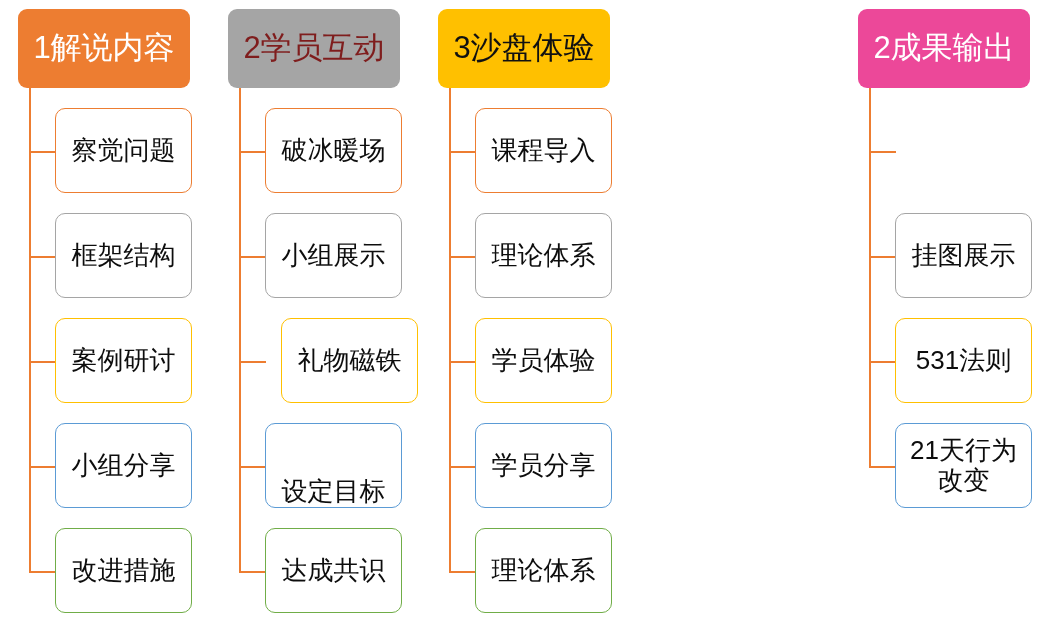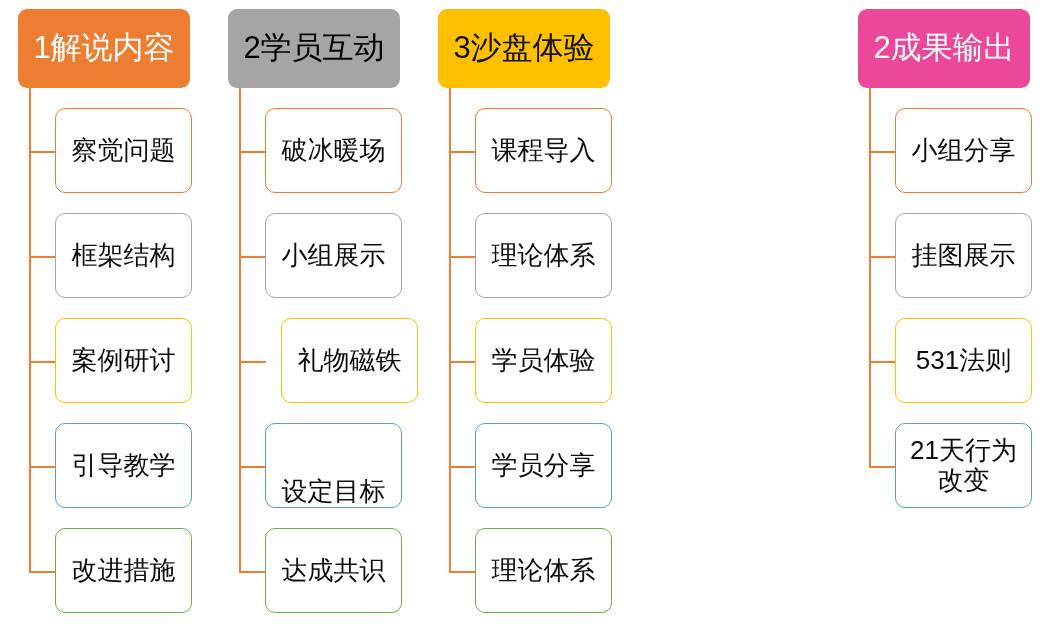--- a/index.html
+++ b/index.html
@@ -95,29 +95,29 @@
       <div class="stub" style="top: 255.5px; background: rgb(237, 125, 49);"></div>
       <div class="child-box" style="top: 213px; border-color: rgb(165, 165, 165);">
         <span class="label">框架结构</span>
       </div>
       <div class="stub" style="top: 360.5px; background: rgb(237, 125, 49);"></div>
       <div class="child-box" style="top: 318px; border-color: rgb(255, 192, 0);">
         <span class="label">案例研讨</span>
       </div>
       <div class="stub" style="top: 465.5px; background: rgb(237, 125, 49);"></div>
       <div class="child-box" style="top: 423px; border-color: rgb(91, 155, 213);">
-        <span class="label">引导教学</span>
+        <span class="label">小组分享</span>
       </div>
       <div class="stub" style="top: 570.5px; background: rgb(237, 125, 49);"></div>
       <div class="child-box" style="top: 528px; border-color: rgb(112, 173, 71);">
         <span class="label">改进措施</span>
       </div>
     </div>
     <div class="column" style="left: 210px;">
-      <div class="header-box" style="background: rgb(165, 165, 165); color: #000000;">2学员互动</div>
+      <div class="header-box" style="background: rgb(165, 165, 165); color: #7f1d1d;">2学员互动</div>
       <div class="trunk" style="height: 482.5px; background: rgb(237, 125, 49);"></div>
       <div class="stub" style="top: 150.5px; background: rgb(237, 125, 49);"></div>
       <div class="child-box" style="top: 108px; border-color: rgb(237, 125, 49);">
         <span class="label">破冰暖场</span>
       </div>
       <div class="stub" style="top: 255.5px; background: rgb(237, 125, 49);"></div>
       <div class="child-box" style="top: 213px; border-color: rgb(165, 165, 165);">
         <span class="label">小组展示</span>
       </div>
       <div class="stub" style="top: 360.5px; background: rgb(237, 125, 49);"></div>
@@ -154,23 +154,20 @@
       </div>
       <div class="stub" style="top: 570.5px; background: rgb(237, 125, 49);"></div>
       <div class="child-box" style="top: 528px; border-color: rgb(112, 173, 71);">
         <span class="label">理论体系</span>
       </div>
     </div>
     <div class="column" style="left: 840px;">
       <div class="header-box" style="background: #ec4899; color: rgb(255, 255, 255);">2成果输出</div>
       <div class="trunk" style="height: 377.5px; background: rgb(237, 125, 49);"></div>
       <div class="stub" style="top: 150.5px; background: rgb(237, 125, 49);"></div>
-      <div class="child-box" style="top: 108px; border-color: rgb(237, 125, 49);">
-        <span class="label">小组分享</span>
-      </div>
       <div class="stub" style="top: 255.5px; background: rgb(237, 125, 49);"></div>
       <div class="child-box" style="top: 213px; border-color: rgb(165, 165, 165);">
         <span class="label">挂图展示</span>
       </div>
       <div class="stub" style="top: 360.5px; background: rgb(237, 125, 49);"></div>
       <div class="child-box" style="top: 318px; border-color: rgb(255, 192, 0);">
         <span class="label">531法则</span>
       </div>
       <div class="stub" style="top: 465.5px; background: rgb(237, 125, 49);"></div>
       <div class="child-box" style="top: 423px; border-color: rgb(91, 155, 213);">

